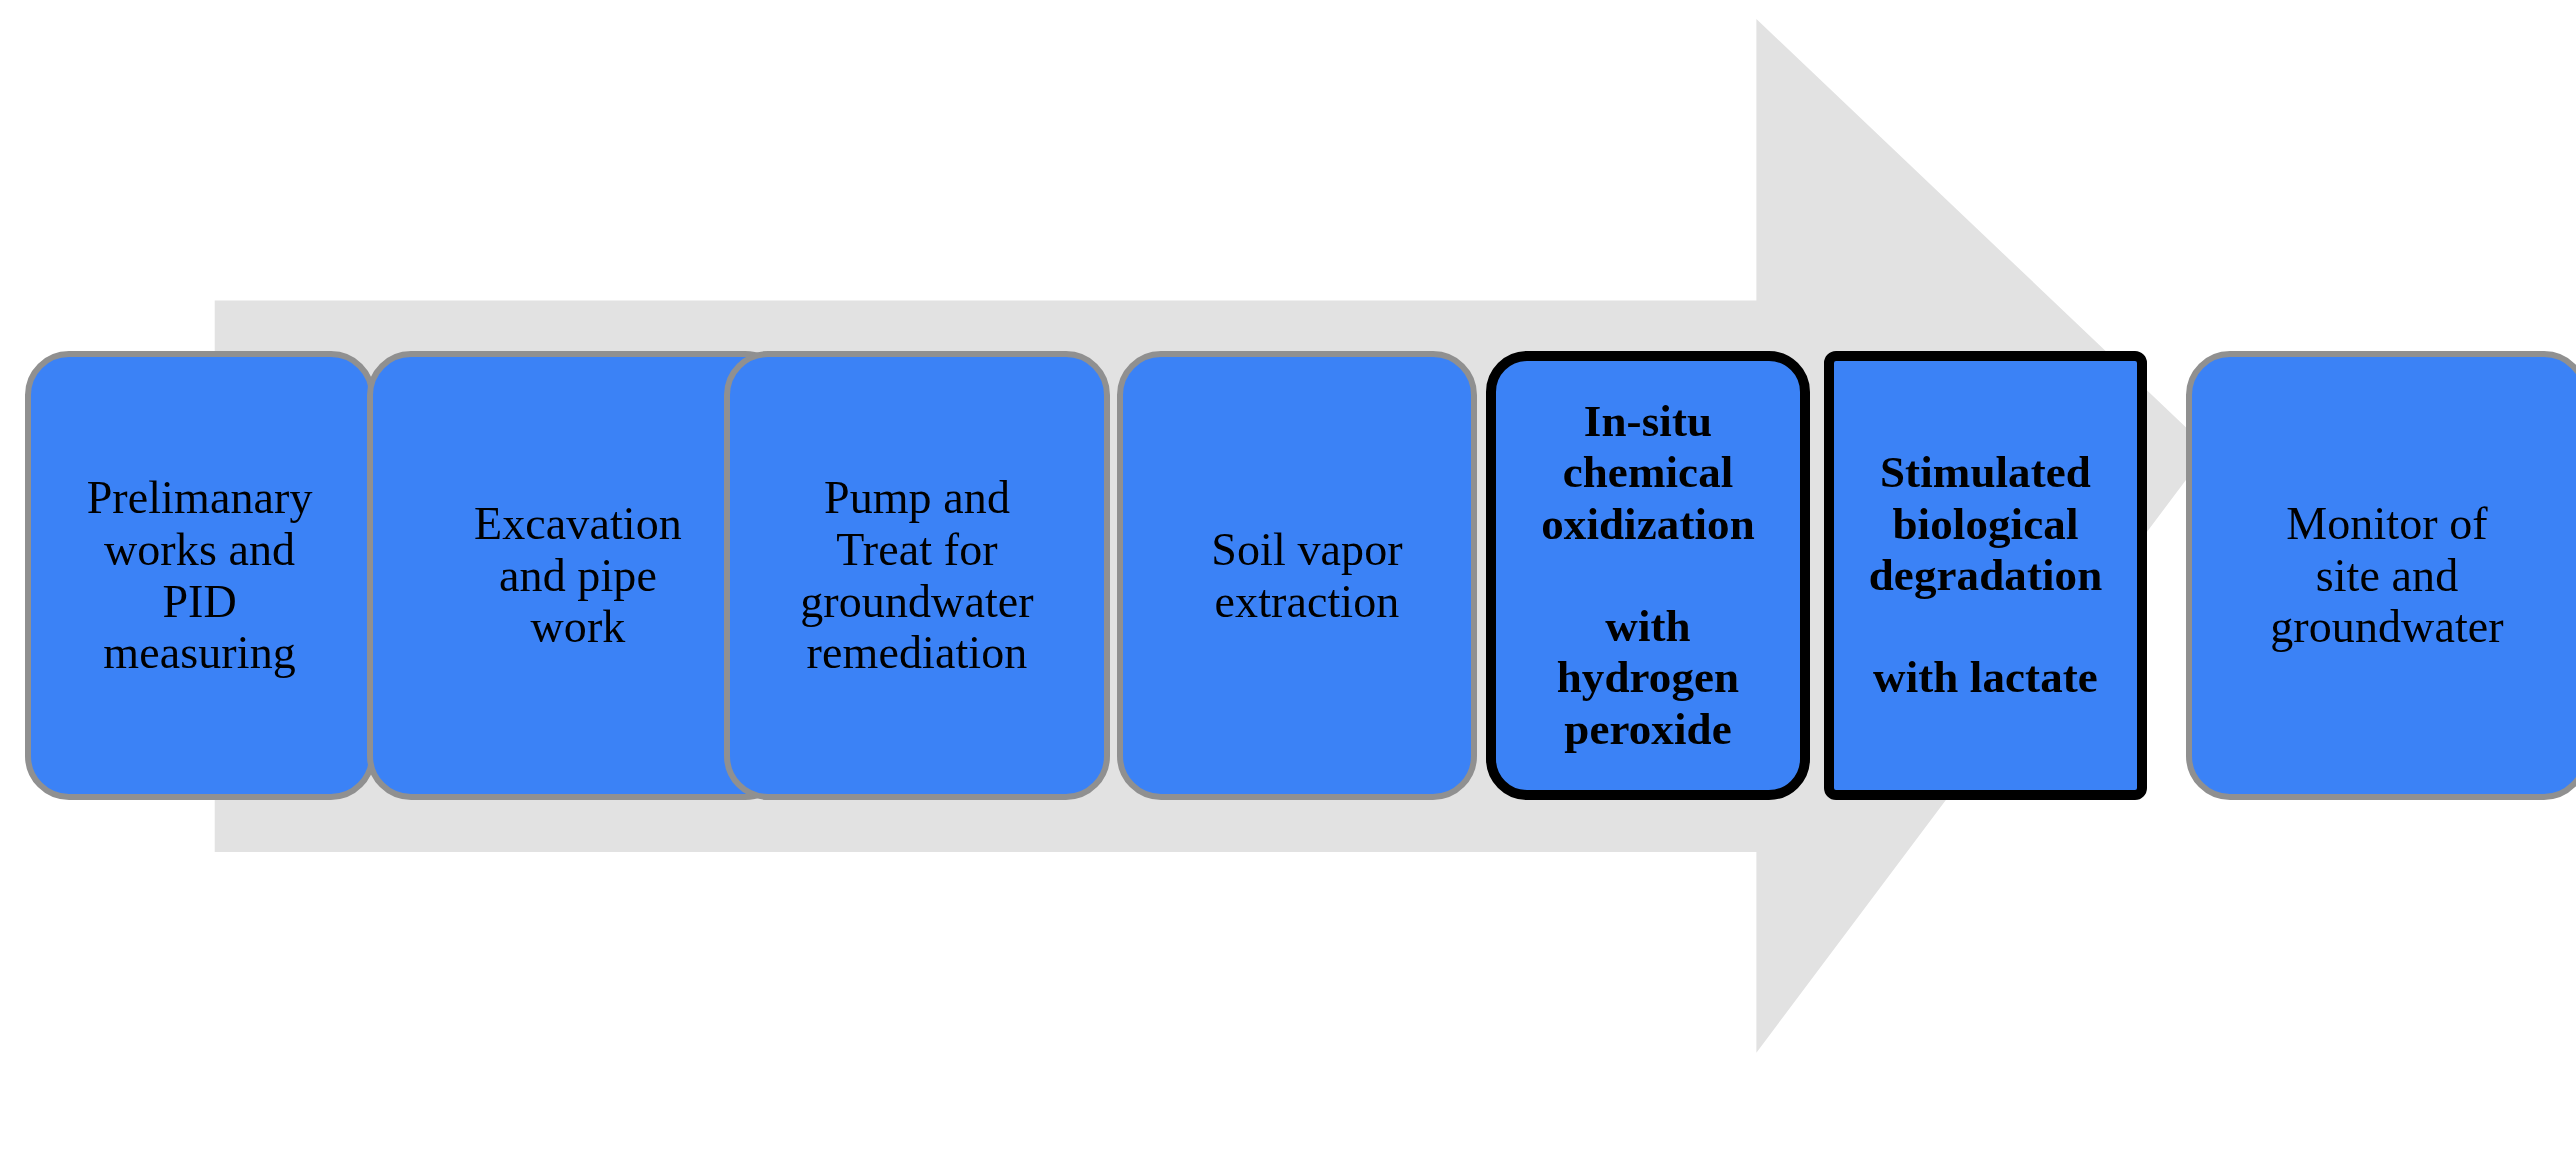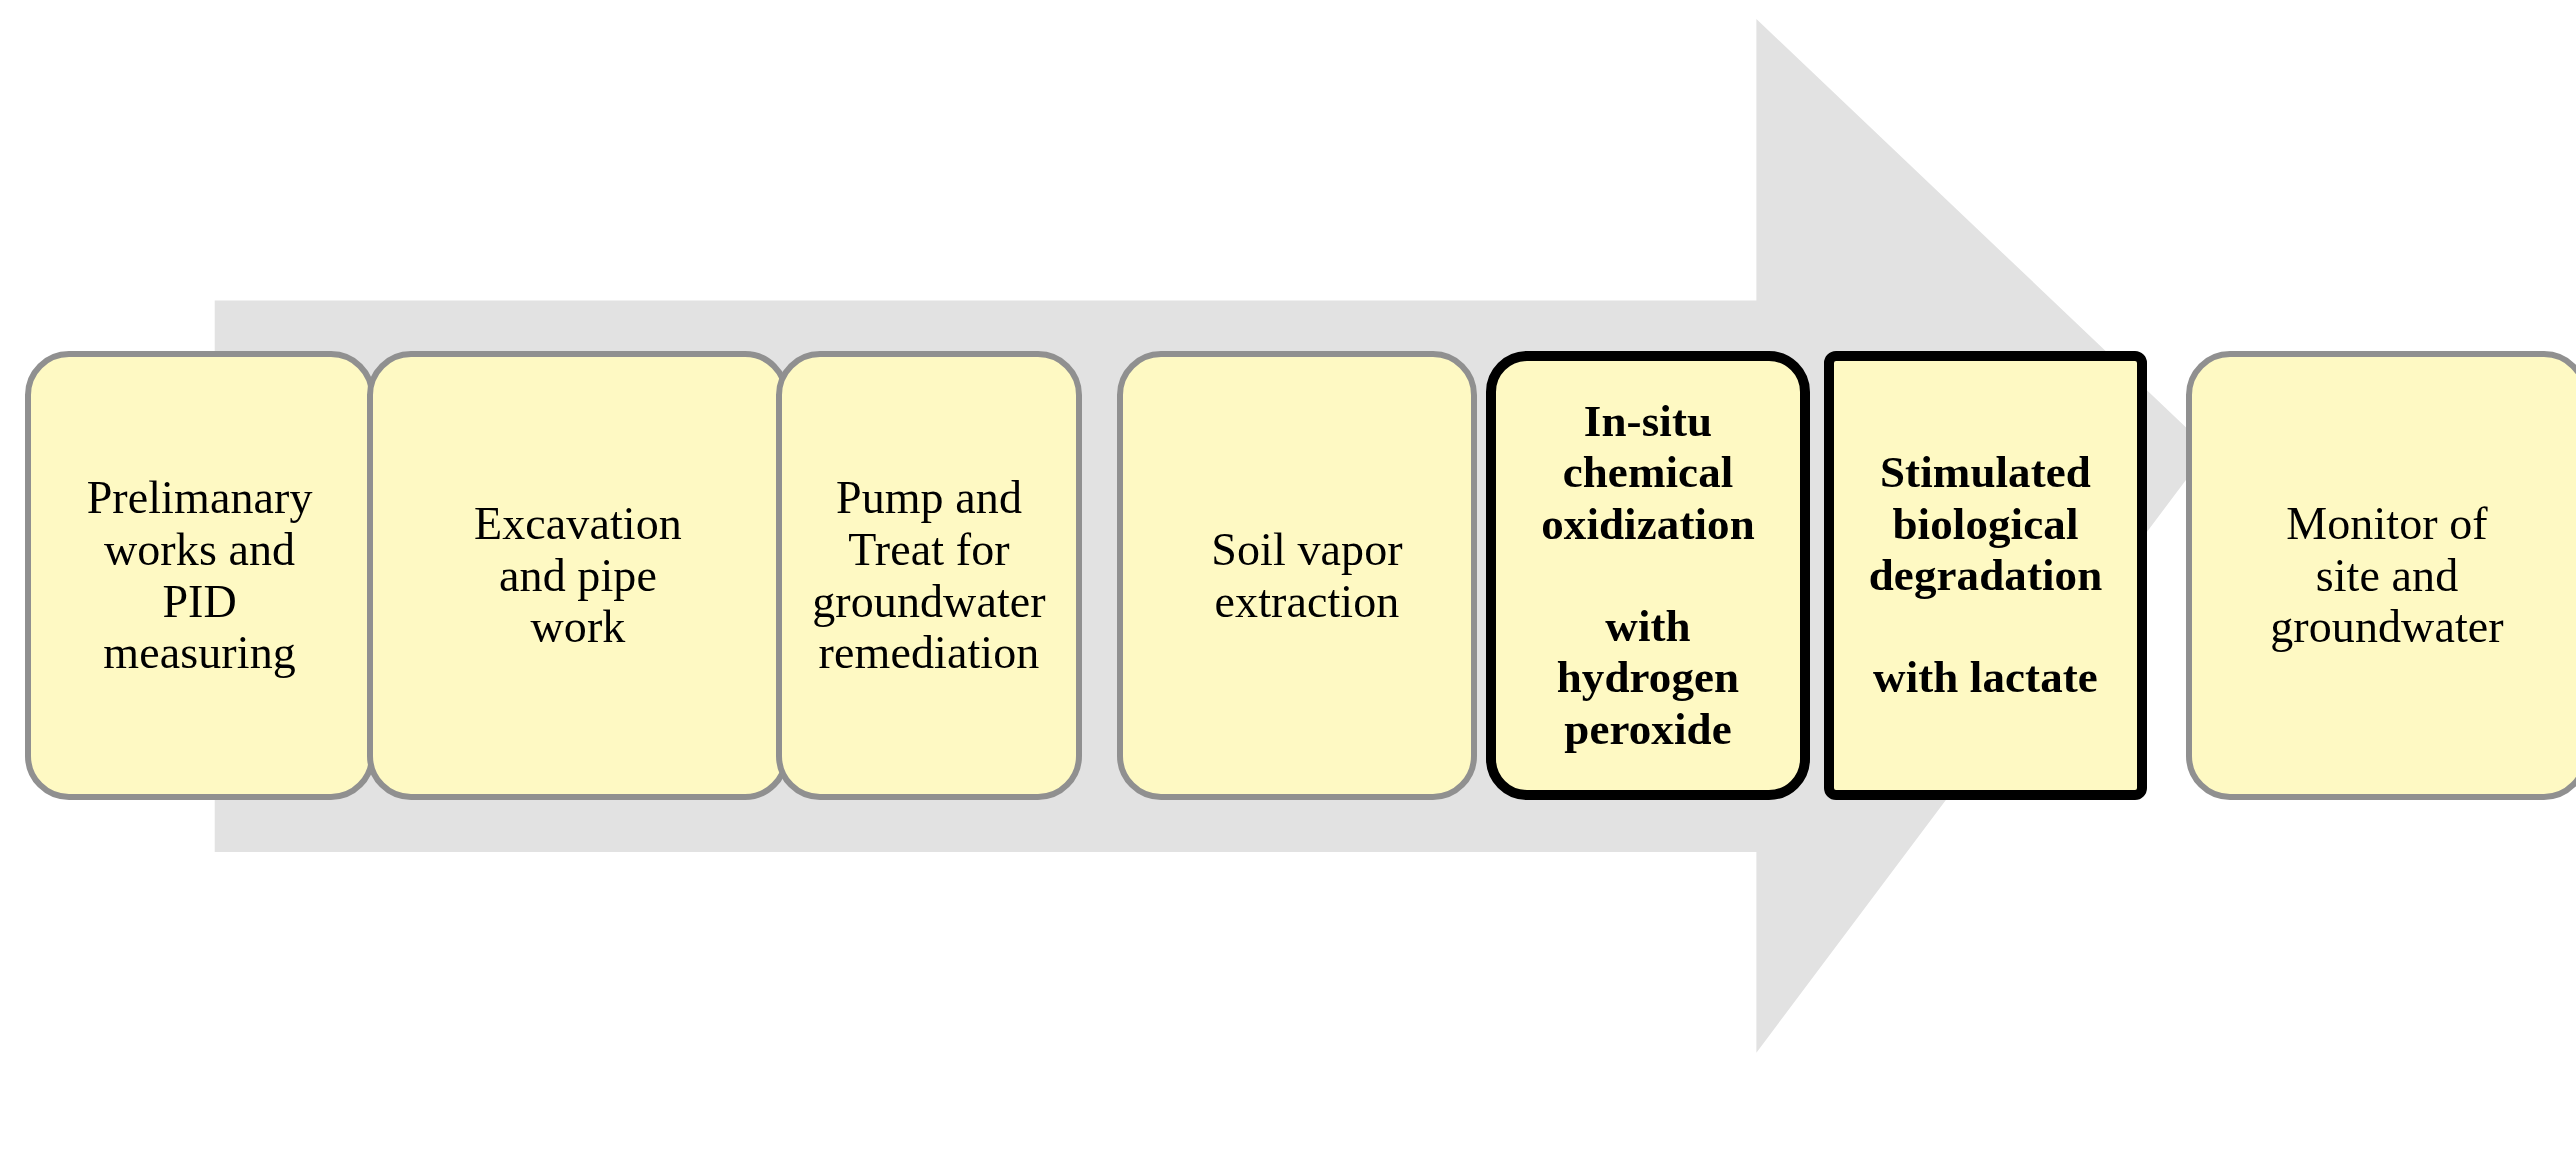--- a/index.html
+++ b/index.html
@@ -35,21 +35,21 @@
     top: 0;
     width: 2576px;
     height: 1151px;
     z-index: 2;
   }
   .stage-box {
     position: absolute;
     top: 351px;
     height: 449px;
     box-sizing: border-box;
-    background: #fef9c3;
+    background: #3b82f6;
     border-radius: 44px;
     display: flex;
     align-items: center;
     justify-content: center;
     text-align: center;
     color: #000000;
   }
   .stage-box.normal {
     border: 6.3px solid #909090;
     font-weight: normal;
@@ -70,21 +70,21 @@
     letter-spacing: 0.1px;
   }
   .stage-box.highlight .box-label {
     font-size: 45px;
     line-height: 1.14;
     padding: 0 12.6px;
   }
   
   #box-1 { left: 24.6px;   width: 350px; }
   #box-2 { left: 367px;  width: 422px; }
-  #box-3 { left: 776px; width: 306px; }
+  #box-3 { left: 724px; width: 386px; }
   #box-4 { left: 1117px; width: 360px; padding-left: 20px; }
   #box-5 { left: 1486px; width: 324px; }
   #box-6 { left: 1824px; width: 323px; border-radius: 12px; }
   #box-7 { left: 2186px; width: 402px; }
 </style>
 </head>
 <body>
 
 <div id="stage">
 

